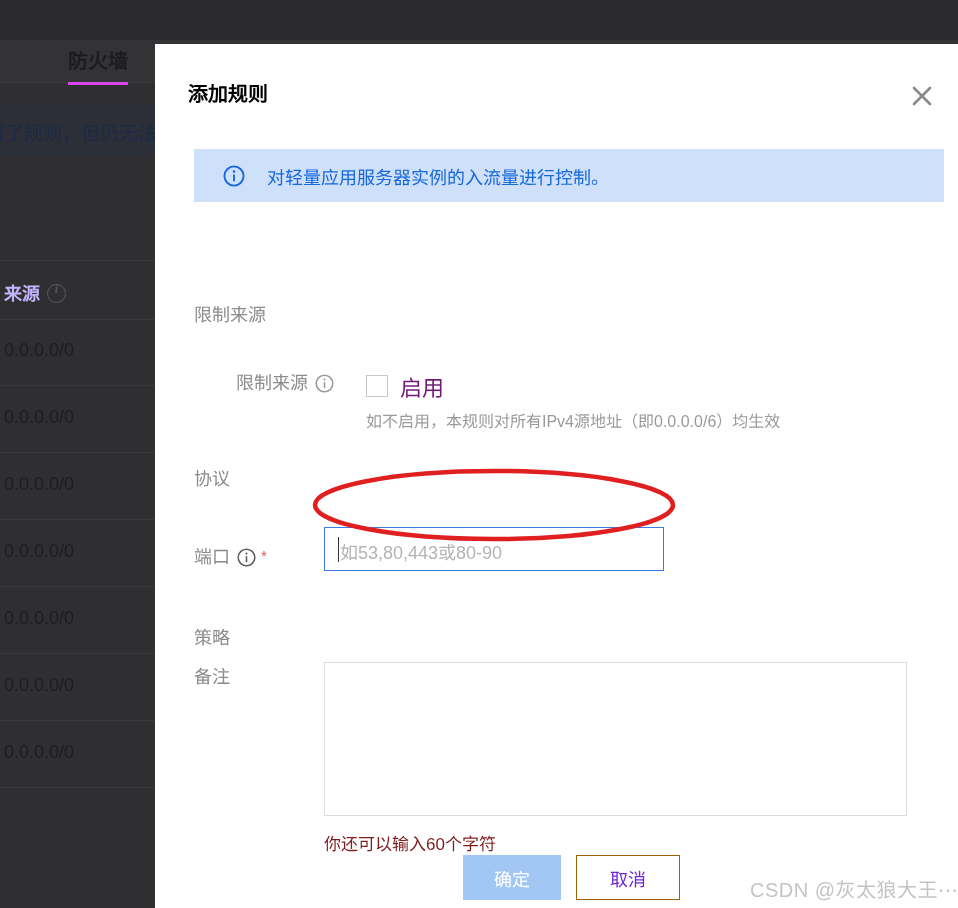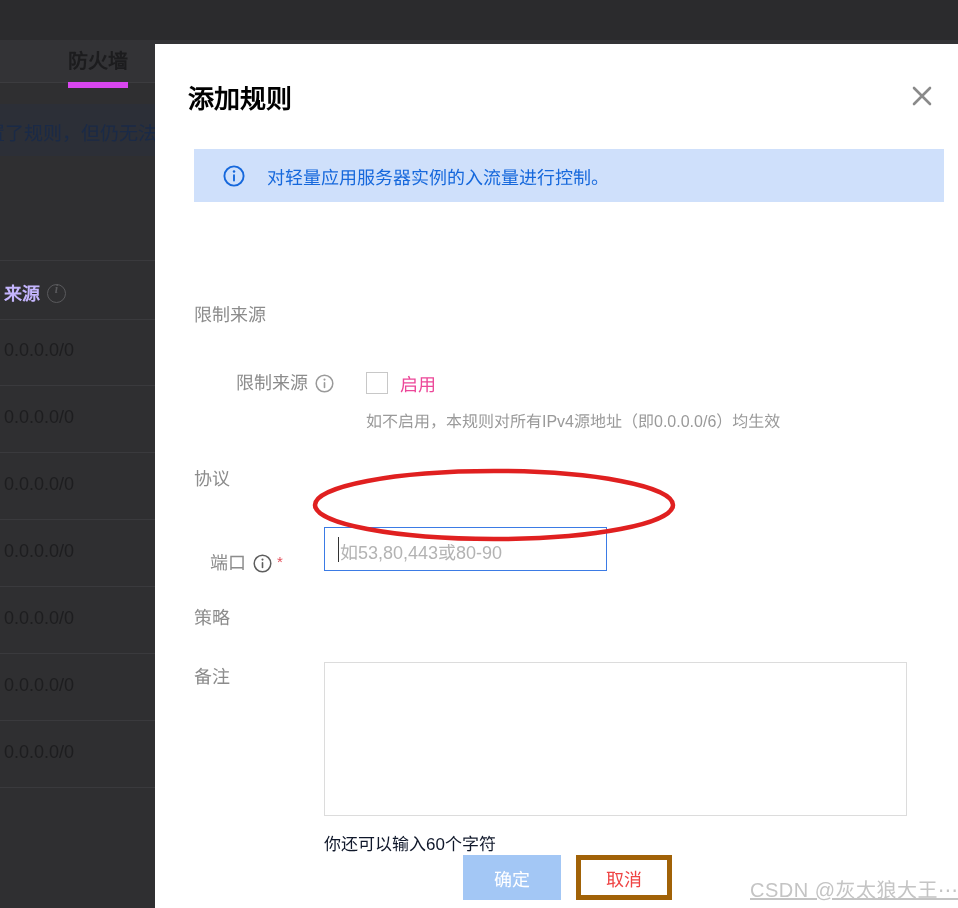--- a/index.html
+++ b/index.html
@@ -40,21 +40,21 @@
     top: 0;
     height: 42px;
     line-height: 42px;
     font-size: 20px;
     color: #1c1c1e;
     font-weight: 600;
     white-space: nowrap;
   }
   #bg-tab-firewall {
     left: 68px;
-    border-bottom: 6px solid #d946ef;
+    border-bottom: 3px solid #d946ef;
   }
   #bg-notice {
     position: absolute;
     left: 0; top: 104px;
     width: 958px; height: 52px;
     background: #2c2f37;
   }
   #bg-notice-text {
     position: absolute;
     left: -14px;
@@ -132,21 +132,21 @@
   }
   #modal-header {
     position: absolute;
     left: 0; top: 0;
     width: 803px; height: 96px;
   }
   #modal-title {
     position: absolute;
     left: 33px;
     top: 34px;
-    font-size: 26px;
+    font-size: 20px;
     font-weight: 700;
     color: #000000;
     white-space: nowrap;
   }
   #modal-close {
     position: absolute;
     right: 18px;
     top: 34px;
     width: 36px; height: 36px;
     cursor: pointer;
@@ -243,37 +243,37 @@
   .checkbox-box {
     width: 22px; height: 22px;
     border: 1px solid #c8c8c8;
     background: #fff;
     box-sizing: border-box;
     cursor: pointer;
     flex: 0 0 auto;
   }
   .cb-label {
     margin-left: 12px;
-    font-size: 18px;
-    color: #ec4899;
+    font-size: 22px;
+    color: #701a75;
     white-space: nowrap;
   }
   .help-text {
     position: absolute;
     left: 169px;
     font-size: 16px;
     color: #9a9a9a;
     white-space: nowrap;
   }
 
   
   #port-input {
     position: absolute;
     left: 169px;
-    width: 283px;
+    width: 340px;
     height: 44px;
     border: 1px solid #3b7be5;
     background: #ffffff;
     box-sizing: border-box;
   }
   #port-caret {
     position: absolute;
     left: 13px;
     top: 9px;
     width: 1px;
@@ -296,21 +296,21 @@
     width: 583px;
     height: 154px;
     border: 1px solid #dcdcdc;
     background: #ffffff;
     box-sizing: border-box;
   }
   #remark-counter {
     position: absolute;
     left: 169px;
     font-size: 17px;
-    color: #0f172a;
+    color: #7f1d1d;
     white-space: nowrap;
   }
 
   
   #btn-confirm {
     position: absolute;
     left: 463px;
     top: 855px;
     width: 98px;
     height: 45px;
@@ -319,25 +319,25 @@
     color: #ffffff;
     font-size: 18px;
     font-family: inherit;
     cursor: default;
     padding: 0;
   }
   #btn-cancel {
     position: absolute;
     left: 576px;
     top: 855px;
-    width: 96px;
+    width: 104px;
     height: 45px;
     background: #ffffff;
-    border: 5px solid #a16207;
-    color: #ef4444;
+    border: 1px solid #a16207;
+    color: #6d28d9;
     font-size: 18px;
     font-family: inherit;
     cursor: pointer;
     padding: 0;
     box-sizing: border-box;
   }
 
   
   #annotation-ellipse {
     position: absolute;
@@ -350,21 +350,20 @@
 
   
   #watermark {
     position: absolute;
     left: 750px;
     top: 874px;
     font-size: 20px;
     color: #c4c4c4;
     white-space: nowrap;
     letter-spacing: 0.5px;
-    text-decoration: underline;
   }
 </style>
 </head>
 <body>
 
 <div id="bg-page">
 
   <div id="bg-topbar"></div>
 
   <div id="bg-tabs">
@@ -449,36 +448,36 @@
       <span class="cb-label">启用</span>
     </div>
     <div class="help-text" style="top:38px;">如不启用，本规则对所有IPv4源地址（即0.0.0.0/6）均生效</div>
   </div>
 
   <div class="form-row" style="top:413px; height:44px;">
     <div class="f-label" style="top:11px;">协议</div>
   </div>
 
   <div class="form-row" style="top:483px; height:44px;">
-    <div class="f-label" style="top:24px;margin-left:16px;">
+    <div class="f-label" style="top:18px;">
       <span>端口</span><span class="label-info">
         <svg width="19" height="19" viewBox="0 0 19 19" aria-hidden="true">
           <circle cx="9.5" cy="9.5" r="8.3" fill="none" stroke="#5e5e5e" stroke-width="1.5"></circle>
           <circle cx="9.5" cy="5.6" r="1.05" fill="#5e5e5e"></circle>
           <rect x="8.7" y="8" width="1.6" height="6.2" rx="0.8" fill="#5e5e5e"></rect>
         </svg>
       </span><span class="req-star">*</span>
     </div>
     <div id="port-input" style="top:0;">
       <span id="port-caret"></span>
       <span id="port-placeholder">如53,80,443或80-90</span>
     </div>
   </div>
 
-  <div class="form-row" style="top:552px; height:44px;">
+  <div class="form-row" style="top:572px; height:44px;">
     <div class="f-label" style="top:11px;">策略</div>
   </div>
 
   <div class="form-row" style="top:574px; height:210px;">
     <div class="f-label" style="top:48px;">备注</div>
     <div id="remark-box" style="top:44px;"></div>
     <div id="remark-counter" style="top:212px;">你还可以输入60个字符</div>
   </div>
 
 </div>

